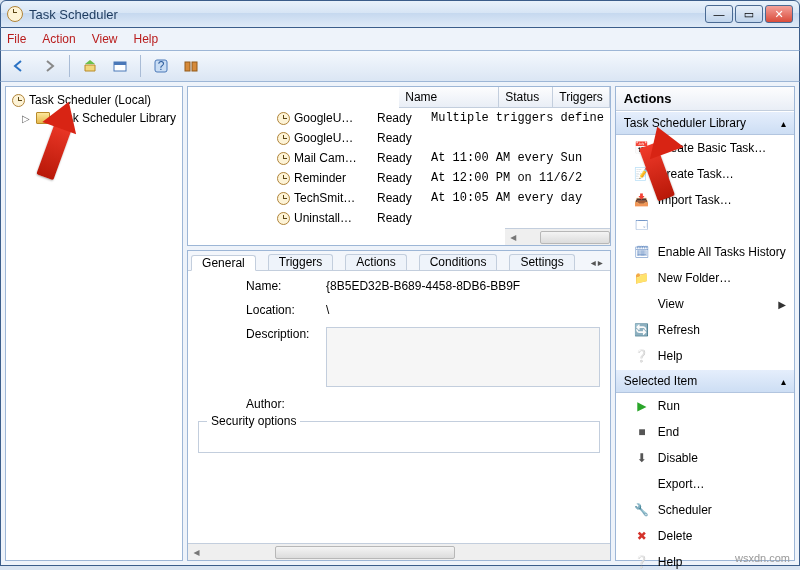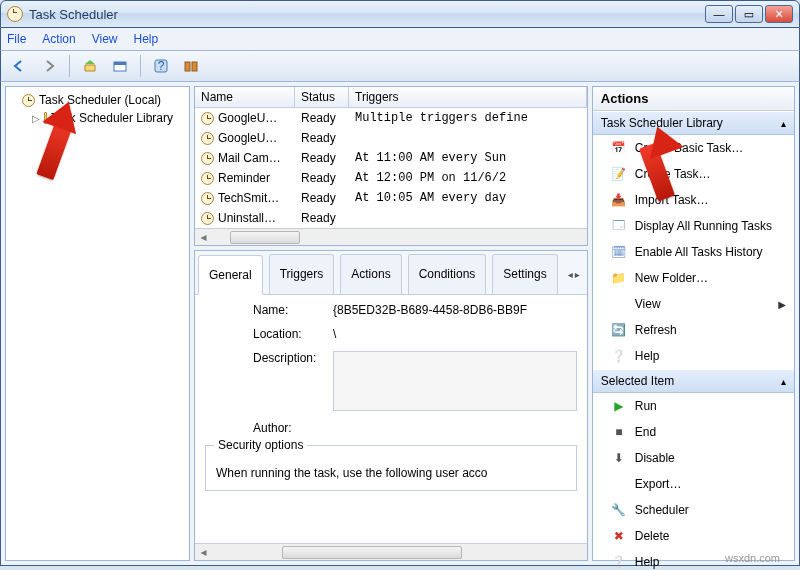--- a/index.html
+++ b/index.html
@@ -7,60 +7,60 @@
 
   
   .titlebar { height: 28px; background: linear-gradient(#e9f2fb,#d7e5f5 45%,#c5d8ef 46%,#dfeaf7); border: 1px solid #3b5d8a; border-radius: 6px 6px 0 0; display: flex; align-items: center; padding: 0 6px; }
   .titlebar .title { margin-left: 6px; color: #1c3a5e; font-size: 13px; }
   .winctrl { margin-left: auto; display: flex; gap: 2px; }
   .winctrl button { width: 28px; height: 18px; border: 1px solid #4a6a93; border-radius: 3px; background: linear-gradient(#e6eef8,#c1d5ec); font-size: 11px; line-height: 14px; cursor: pointer; }
   .winctrl .close { background: linear-gradient(#f4a19a,#d94b3a); color: #fff; }
 
   
   .menubar { height: 22px; background: #eef3fa; border-left: 1px solid #3b5d8a; border-right: 1px solid #3b5d8a; display: flex; align-items: center; padding: 0 6px; gap: 16px; }
-  .menubar span { color: #1d4ed8; cursor: default; }
+  .menubar span { color: #b91c1c; cursor: default; }
 
   
   .toolbar { height: 32px; background: linear-gradient(#f4f8fd,#dbe6f4); border: 1px solid #9db6d6; border-left: 1px solid #3b5d8a; border-right: 1px solid #3b5d8a; display: flex; align-items: center; padding: 0 6px; gap: 6px; }
   .tbtn { width: 24px; height: 24px; border: 1px solid transparent; border-radius: 3px; display: flex; align-items: center; justify-content: center; cursor: pointer; }
   .sep { width: 1px; height: 22px; background: #a9bcd6; margin: 0 2px; }
 
   
   .main { display: flex; height: calc(570px - 28px - 22px - 32px - 4px); border: 1px solid #3b5d8a; border-top: none; background: #eef3fa; padding: 4px; gap: 4px; }
   .pane { background: #fff; border: 1px solid #9db6d6; }
-  .leftpane { width: 185px; padding: 4px 12px; }
+  .leftpane { width: 185px; padding: 4px 2px; }
   .midpane { flex: 1; display: flex; flex-direction: column; gap: 4px; }
   .rightpane { width: 240px; }
 
   
   .treerow { display: flex; align-items: center; gap: 4px; padding: 2px 4px; cursor: default; }
   .treerow .lbl { white-space: nowrap; }
   .treecaret { color: #6a6a6a; font-size: 10px; width: 10px; }
 
   
-  .listpane { height: 160px; display: flex; flex-direction: column; }
+  .listpane { height: 160px; display: flex; flex-direction: column; align-items: flex-end; }
   .cols { display: flex; background: linear-gradient(#fdfdfe,#e9eef6); border-bottom: 1px solid #c3cedd; }
   .col { border-right: 1px solid #c3cedd; padding: 3px 6px; font-weight: normal; cursor: default; }
   .col1 { width: 100px; } .col2 { width: 54px; } .col3 { flex: 1; }
   .rows { overflow: hidden; flex: 1; }
   .row { display: flex; padding: 2px 0; }
   .cell { padding: 1px 6px; white-space: nowrap; overflow: hidden; }
   .cell1 { width: 100px; display: flex; align-items: center; gap: 4px;}
   .cell2 { width: 54px; }
   .cell3 { flex: 1; font-family: Liberation Mono, monospace; }
   .clock { width: 13px; height: 13px; border: 1px solid #b0843a; border-radius: 50%; background: #fdf3d6; position: relative; flex-shrink: 0;}
   .clock:before { content:""; position:absolute; left:5px; top:2px; width:1px; height:4px; background:#5a4515;}
   .clock:after { content:""; position:absolute; left:5px; top:5px; width:4px; height:1px; background:#5a4515;}
   .hscroll { height: 17px; background: #efefef; border-top: 1px solid #c3cedd; display: flex; align-items: center; }
   .hscroll .thumb { width: 70px; height: 13px; margin-left: 18px; background: linear-gradient(#f4f4f4,#dcdcdc); border: 1px solid #b7b7b7; border-radius: 2px; }
 
   
   .detailpane { flex: 1; display: flex; flex-direction: column; }
   .tabs { display: flex; background: #f3f6fb; border-bottom: 1px solid #c3cedd; padding: 3px 3px 0 3px; }
-  .tab { padding: 12px 10px; border: 1px solid #c3cedd; border-bottom: none; background: #eef3fa; margin-right: 6px; border-radius: 3px 3px 0 0; cursor: default; }
+  .tab { padding: 0 10px; border: 1px solid #c3cedd; border-bottom: none; background: #eef3fa; margin-right: 12px; border-radius: 3px 3px 0 0; cursor: default; }
   .tab.active { background: #fff; border-bottom: 1px solid #fff; position: relative; top: 1px; }
   .tabright { margin-left: auto; display:flex; align-items:center; padding:0 4px; gap:2px;}
   .tabright span{ font-size:10px; color:#555; cursor:pointer;}
   .tabbody { flex:1; padding: 8px 10px; overflow: hidden; }
   .fld { display: flex; margin-bottom: 10px; }
   .fldlbl { width: 80px; margin-left: 48px; }
   .fldval { flex: 1; }
   .fldbox { border: 1px solid #c3cedd; background: #f6f6f6; padding: 4px; min-height: 60px;}
   .secgrp { border: 1px solid #c3cedd; margin-top: 4px; padding: 20px 10px 10px 10px; position: relative; }
   .secgrp .glabel { position: absolute; top: -8px; left: 8px; background: #fff; padding: 0 4px; }
@@ -69,21 +69,21 @@
   .actions-header { background: linear-gradient(#fdfdfe,#e9eef6); border-bottom: 1px solid #c3cedd; padding: 4px 8px; font-weight: bold; font-size: 13px;}
   .action-section { background: linear-gradient(#e5eefc,#cddef4); border-top: 1px solid #fff; border-bottom: 1px solid #b2c5df; padding: 4px 8px; display:flex; justify-content:space-between; align-items:center;}
   .action-section .caret { font-size:10px;}
   .action-item { display: flex; align-items: center; gap: 8px; padding: 5px 8px 5px 18px; cursor: default; }
   .aicon { width: 16px; height: 16px; display:flex; align-items:center; justify-content:center; font-size:12px;}
   .submenu { margin-left:auto; font-size:10px; color:#333;}
   .arrowbody { position:absolute; background: linear-gradient(#f03a2a,#b81808); box-shadow: 0 1px 2px rgba(0,0,0,.3);}
   .arrowhead { position:absolute; width:0;height:0;}
 
   
-  .wm { position:absolute; right:20px; bottom:6px; font-size:11px; color:#999;}
+  .wm { position:absolute; right:10px; bottom:6px; font-size:11px; color:#999;}
 </style>
 </head>
 <body>
 
 <div class="titlebar">
   <span class="clock" style="width:16px;height:16px;"></span>
   <div class="title">Task Scheduler</div>
   <div class="winctrl">
     <button>—</button>
     <button>▭</button>
@@ -238,21 +238,20 @@
         <div class="fld">
           <div class="fldlbl">Description:</div>
           <div class="fldval fldbox"></div>
         </div>
         <div class="fld">
           <div class="fldlbl">Author:</div>
           <div class="fldval"></div>
         </div>
         <div class="secgrp">
           <div class="glabel">Security options</div>
-          <div>When running the task, use the following user acco</div>
         </div>
       </div>
       <div class="hscroll">
         <span style="width:17px;text-align:center;color:#777;">◂</span>
         <div class="thumb" style="width:180px;margin-left:70px;"></div>
       </div>
     </div>
   </div>
 
   <div class="pane rightpane">
@@ -269,21 +268,20 @@
         <div class="action-item">
           <span class="aicon" style="color:#c98c2a">📝</span>
           <span>Create Task…</span>
         </div>
         <div class="action-item">
           <span class="aicon" style="color:#555">📥</span>
           <span>Import Task…</span>
         </div>
         <div class="action-item">
           <span class="aicon" style="color:#4a78b8">🗔</span>
-          <span>Display All Running Tasks</span>
         </div>
         <div class="action-item">
           <span class="aicon" style="color:#4a78b8">🗓</span>
           <span>Enable All Tasks History</span>
         </div>
         <div class="action-item">
           <span class="aicon" style="color:#c98c2a">📁</span>
           <span>New Folder…</span>
         </div>
         <div class="action-item">

